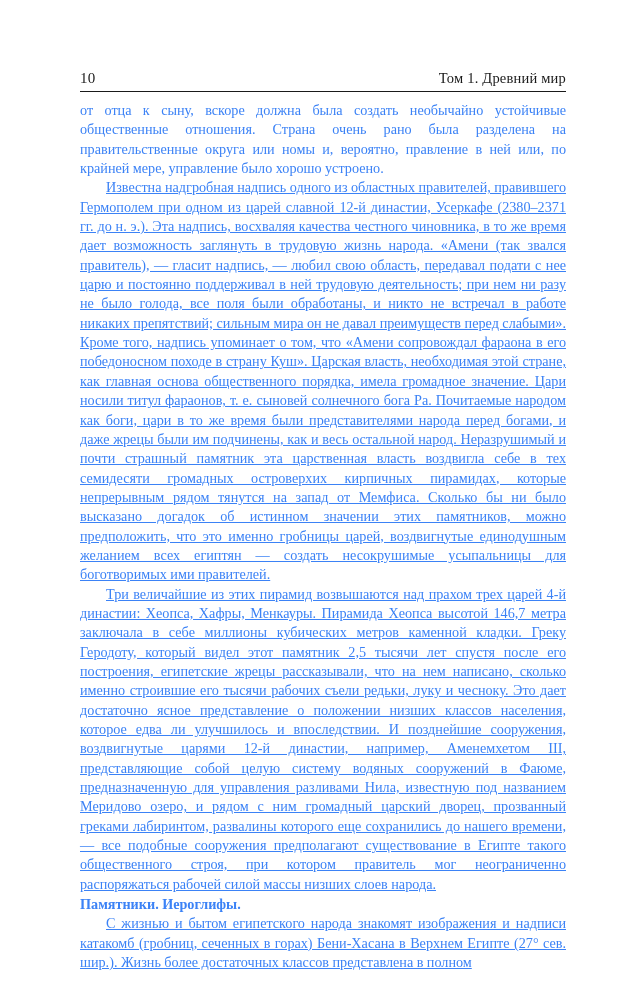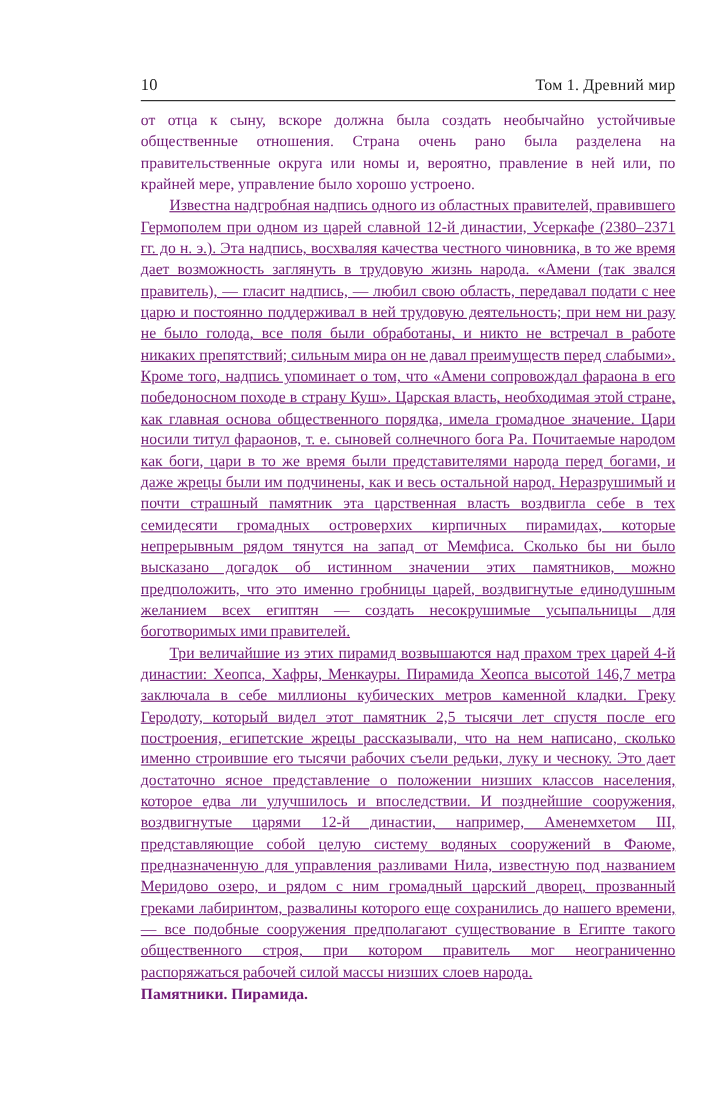--- a/index.html
+++ b/index.html
@@ -13,21 +13,20 @@
     font-family: "Liberation Serif", "DejaVu Serif", serif;
     color: #000000;
     overflow: hidden;
   }
   .page {
     position: relative;
     width: 532px;
     height: 1000px;
     background: #ffffff;
     box-sizing: border-box;
-    margin-left: 48px;
   }
   .content {
     position: absolute;
     left: 80px;
     top: 70px;
     width: 486px;
   }
   
   .runhead {
     display: flex;
@@ -51,21 +50,21 @@
     margin: 0 0 9px 0;
     width: 100%;
   }
   
   .body p {
     margin: 0;
     font-size: 14.2px;
     line-height: 19.35px;
     text-align: justify;
     text-justify: inter-word;
-    color: #701a75;
+    color: #3b82f6;
     -webkit-hyphens: none;
     hyphens: none;
     word-spacing: -0.1px;
   }
   .body p.indent {
     text-indent: 26px;
     text-decoration: underline;
   }
   .body p.noindent {
     text-indent: 0;
@@ -89,17 +88,18 @@
     <div class="runhead">
       <span class="folio">10</span>
       <span class="title">Том  1. Древний мир</span>
     </div>
     <hr class="rule">
 
     <div class="body">
       <p class="noindent">от отца к сыну, вскоре должна была создать необычайно устойчивые общественные отношения. Страна очень рано была разделена на правительственные округа или номы и, вероятно, правление в ней или, по крайней мере, управление было хорошо устроено.</p>
       <p class="indent">Известна надгробная надпись одного из областных правителей, правившего Гермополем при одном из царей славной 12-й династии, Усеркафе (2380–2371 гг. до н. э.). Эта надпись, восхваляя качества честного чиновника, в то же время дает возможность заглянуть в трудовую жизнь народа. «Амени (так звался правитель), — гласит надпись, — любил свою область, передавал подати с нее царю и постоянно поддерживал в ней трудовую деятельность; при нем ни разу не было голода, все поля были обработаны, и никто не встречал в работе никаких препятствий; сильным мира он не давал преимуществ перед слабыми». Кроме того, надпись упоминает о том, что «Амени сопровождал фараона в его победоносном походе в страну Куш». Царская власть, необходимая этой стране, как главная основа общественного порядка, имела громадное значение. Цари носили титул фараонов, т. е. сыновей солнечного бога Ра. Почитаемые народом как боги, цари в то же время были представителями народа перед богами, и даже жрецы были им подчинены, как и весь остальной народ. Неразрушимый и почти страшный памятник эта царственная власть воздвигла себе в тех семидесяти громадных островерхих кирпичных пирамидах, которые непрерывным рядом тянутся на запад от Мемфиса. Сколько бы ни было высказано догадок об истинном значении этих памятников, можно предположить, что это именно гробницы царей, воздвигнутые единодушным желанием всех египтян — создать несокрушимые усыпальницы для боготворимых ими правителей.</p>
       <p class="indent">Три величайшие из этих пирамид возвышаются над прахом трех царей 4-й династии: Хеопса, Хафры, Менкауры. Пирамида Хеопса высотой 146,7 метра заключала в себе миллионы кубических метров каменной кладки. Греку Геродоту, который видел этот памятник 2,5 тысячи лет спустя после его построения, египетские жрецы рассказывали, что на нем написано, сколько именно строившие его тысячи рабочих съели редьки, луку и чесноку. Это дает достаточно ясное представление о положении низших классов населения, которое едва ли улучшилось и впоследствии. И позднейшие сооружения, воздвигнутые царями 12-й династии, например, Аменемхетом III, представляющие собой целую систему водяных сооружений в Фаюме, предназначенную для управления разливами Нила, известную под названием Меридово озеро, и рядом с ним громадный царский дворец, прозванный греками лабиринтом, развалины которого еще сохранились до нашего времени, — все подобные сооружения предполагают существование в Египте такого общественного строя, при котором правитель мог неограниченно распоряжаться рабочей силой массы низших слоев народа.</p>
-      <p class="subhead">Памятники. Пирамида.</p>
+      <p class="subhead">Памятники. Иероглифы.</p>
+      <p class="indent">С жизнью и бытом египетского народа знакомят изображения и надписи катакомб (гробниц, сеченных в горах) Бени-Хасана в Верхнем Египте (27° сев. шир.). Жизнь более достаточных классов представлена в полном</p>
     </div>
 
   </div>
 </div>
 
 </body></html>

